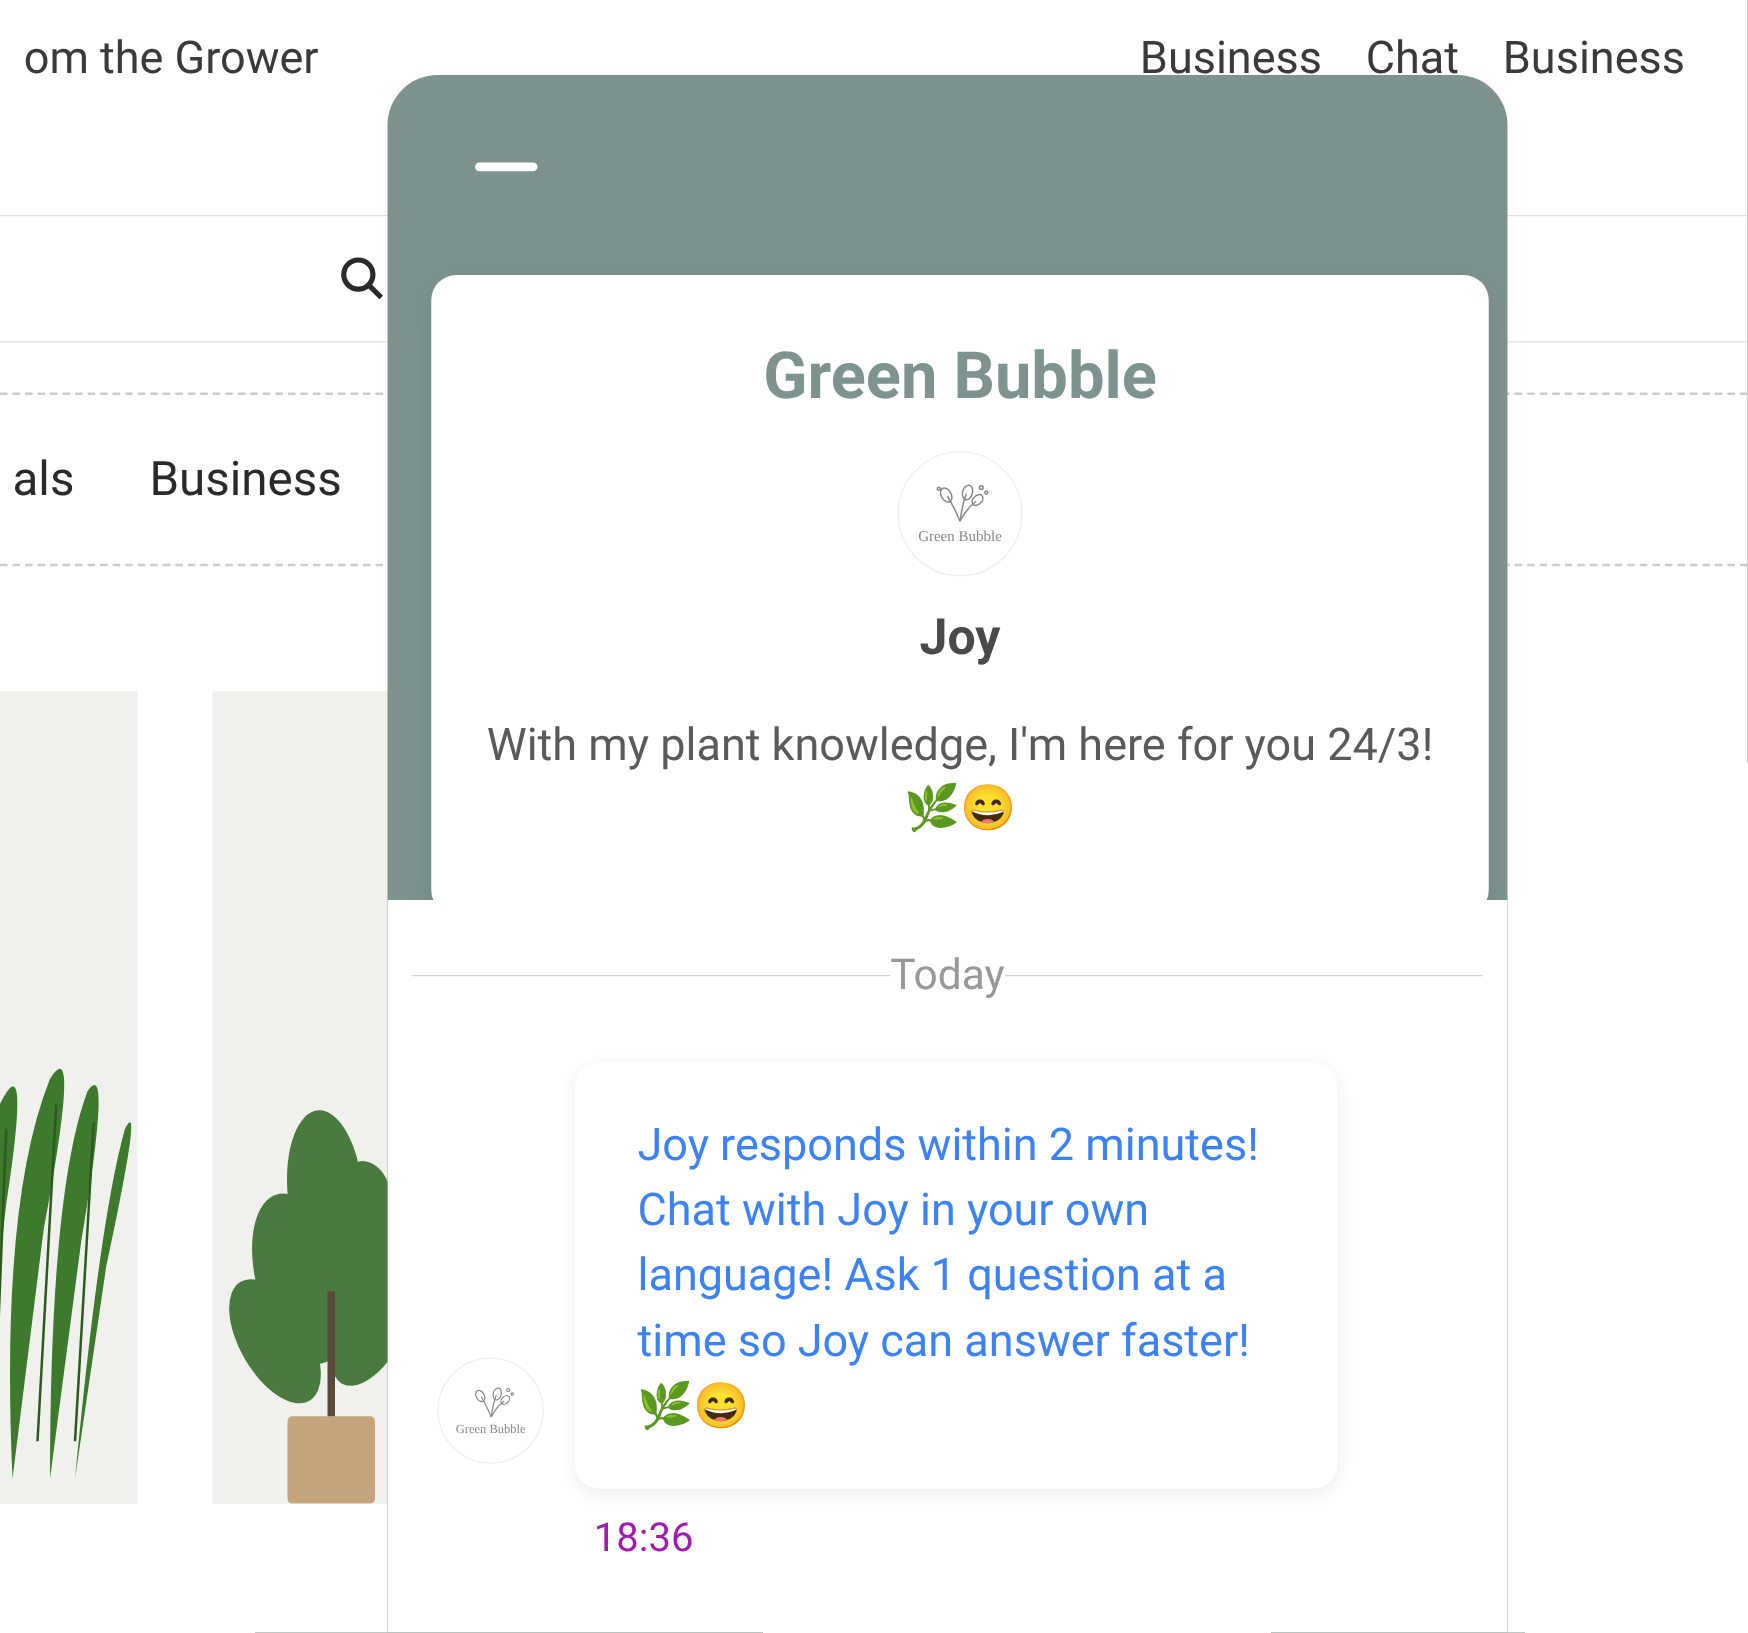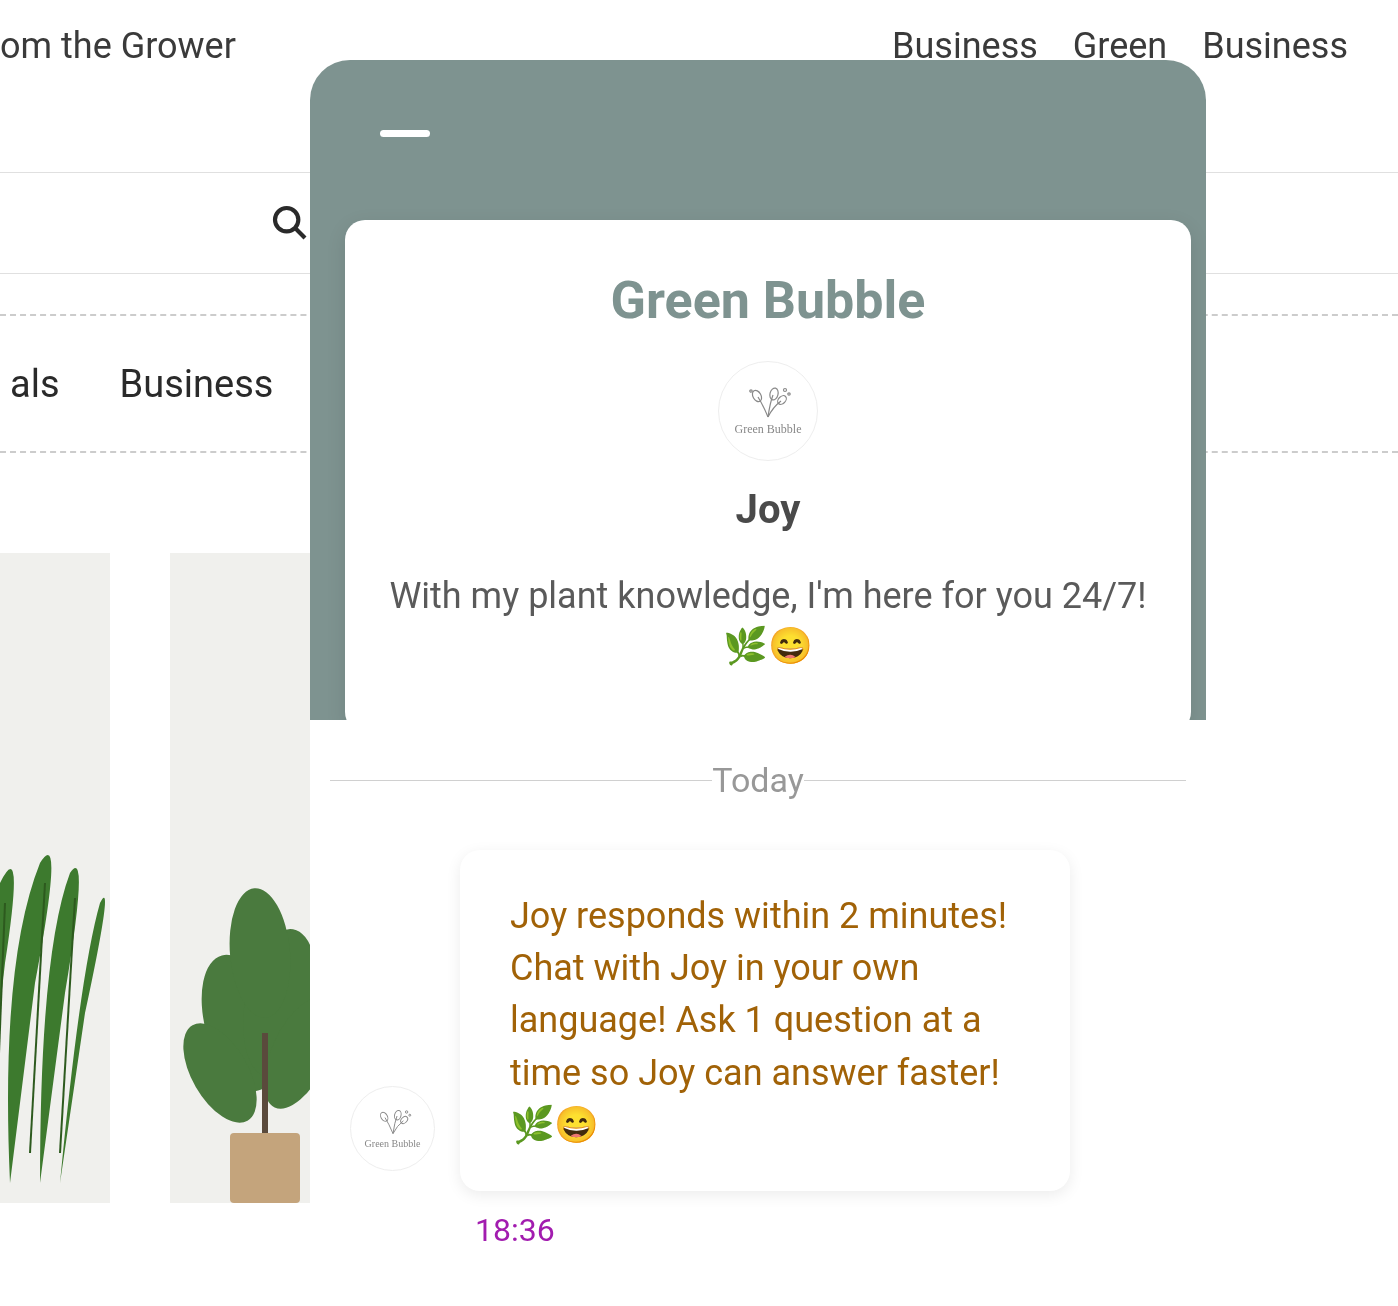--- a/index.html
+++ b/index.html
@@ -22,20 +22,21 @@
       width: 100%;
       height: 100%;
     }
     .top-nav {
       display: flex;
       justify-content: space-between;
       align-items: center;
       padding: 25px 50px 25px 0;
       font-size: 36px;
       color: #3a3a3a;
+      margin-left: 19px;
     }
     .tagline {
       color: #3a3a3a;
       font-weight: 400;
     }
     .nav-links {
       display: flex;
       gap: 35px;
     }
     .nav-link {
@@ -214,21 +215,21 @@
       width: 40px;
       height: 28px;
     }
     .message-bubble {
       background: #fff;
       border-radius: 20px;
       padding: 40px 50px;
       max-width: 610px;
       box-shadow: 0 4px 15px rgba(0,0,0,0.08);
       font-size: 36px;
-      color: #a16207;
+      color: #3b82f6;
       line-height: 1.45;
     }
     .message-time {
       font-size: 32px;
       color: #a21caf;
       margin-left: 145px;
       margin-top: 20px;
     }
     .avatar-text {
       font-family: cursive;
@@ -241,21 +242,21 @@
     }
   </style>
 </head>
 <body>
 
 <div class="page-background">
   <div class="top-nav">
     <div class="tagline">om the Grower</div>
     <div class="nav-links">
       <div class="nav-link">Business</div>
-      <div class="nav-link">Green</div>
+      <div class="nav-link">Chat</div>
       <div class="nav-link">Business</div>
     </div>
   </div>
 
   <div class="divider"></div>
 
   <div class="search-row">
     <svg class="search-icon" viewBox="0 0 24 24" fill="none" stroke="#2a2a2a" stroke-width="2.5">
       <circle cx="10" cy="10" r="7"></circle>
       <line x1="15.5" y1="15.5" x2="21" y2="21"></line>
@@ -319,21 +320,21 @@
           <ellipse cx="31" cy="9" rx="4" ry="6" transform="rotate(15 31 9)"></ellipse>
           <ellipse cx="39" cy="15" rx="3.5" ry="5" transform="rotate(45 39 15)"></ellipse>
           <circle cx="42" cy="5" r="1.5"></circle>
           <circle cx="46" cy="9" r="1.2"></circle>
           <circle cx="8" cy="6" r="1.2"></circle>
         </g>
       </svg>
       <div class="avatar-text">Green Bubble</div>
     </div>
     <div class="agent-name">Joy</div>
-    <div class="agent-tagline">With my plant knowledge, I'm here for you 24/7! 🌿😄</div>
+    <div class="agent-tagline">With my plant knowledge, I'm here for you 24/3! 🌿😄</div>
   </div>
 
   <div class="chat-body">
     <div class="date-divider">
       <div class="date-line"></div>
       <div class="date-text">Today</div>
       <div class="date-line"></div>
     </div>
 
     <div class="message-row">

